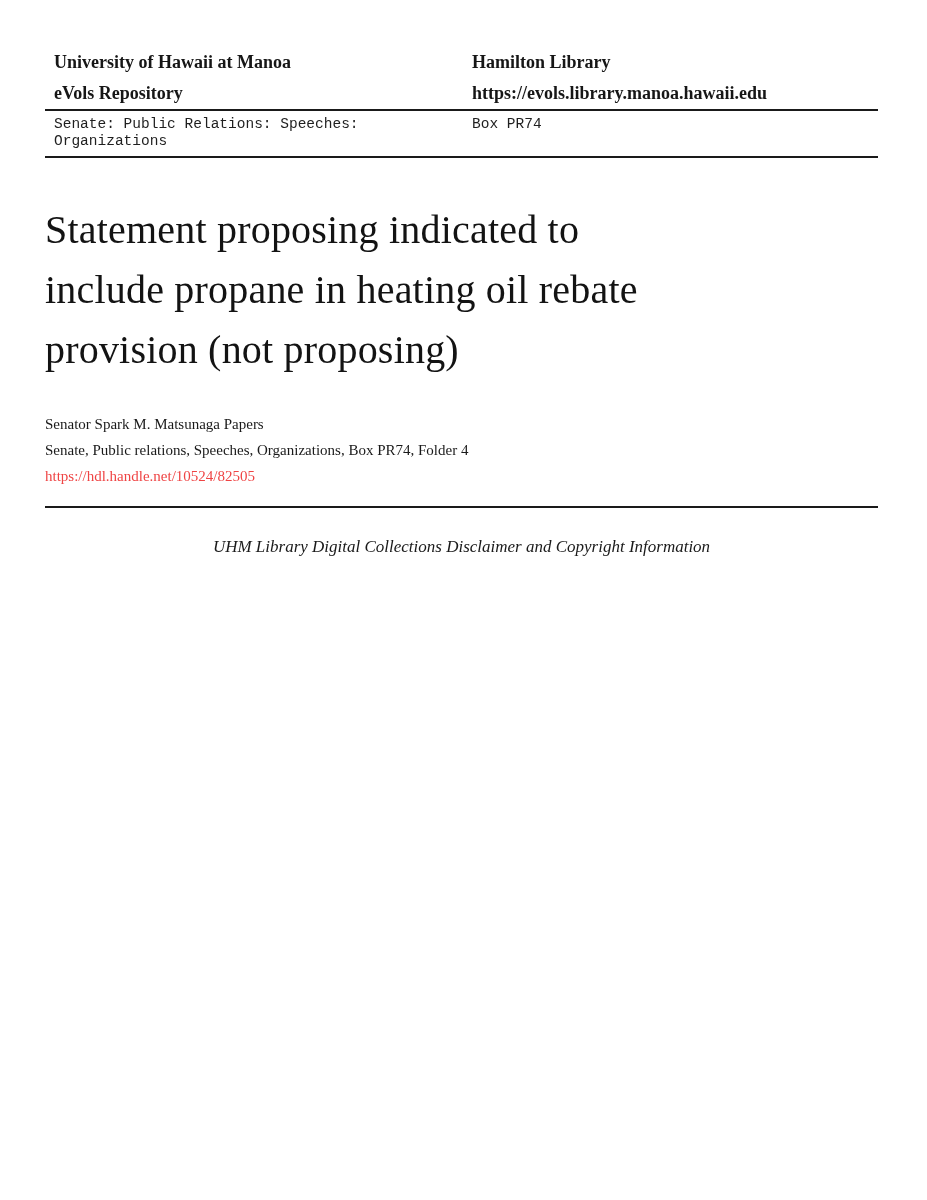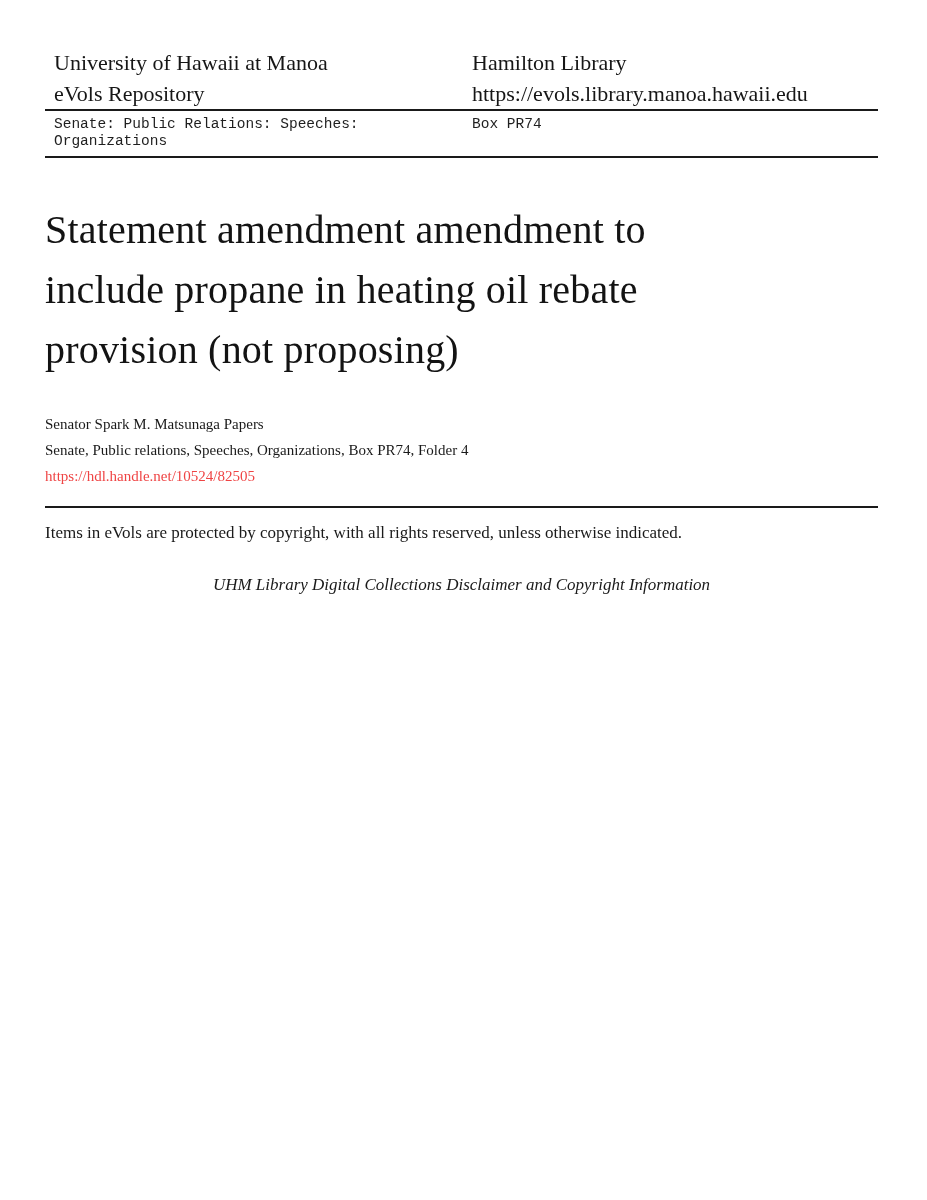--- a/index.html
+++ b/index.html
@@ -12,22 +12,22 @@
     color: #161616;
     font-family: "Liberation Serif", "DejaVu Serif", serif;
     overflow: hidden;
   }
   .content { padding: 47px 49px 0 45px; }
 
   
   .header-main {
     display: flex;
     border-bottom: 2.5px solid #1a1a1a;
-    font-weight: normal;
-    font-size: 22px;
+    font-weight: bold;
+    font-size: 18px;
     line-height: 31px;
   }
   .header-meta {
     display: flex;
     border-bottom: 2.5px solid #1a1a1a;
     padding: 5px 0 6px 0;
     font-size: 14.5px;
     line-height: 17px;
     color: #1f1f1f;
     font-family: Liberation Mono, monospace;
@@ -96,32 +96,31 @@
         </div>
       </div>
       <div class="header-meta">
         <div class="col-left">Senate: Public Relations: Speeches: Organizations</div>
         <div class="col-right">Box PR74</div>
       </div>
     </header>
 
     <main>
       <h1 class="doc-title">
-        <span class="title-line">Statement amendment amendment to</span>
+        <span class="title-line">Statement proposing indicated to</span>
         <span class="title-line">include propane in heating oil rebate</span>
         <span class="title-line">provision (not proposing)</span>
       </h1>
 
       <div class="doc-meta">
         <div>Senator Spark M. Matsunaga Papers</div>
         <div>Senate, Public relations, Speeches, Organizations, Box PR74, Folder 4</div>
         <div class="handle">https://hdl.handle.net/10524/82505</div>
       </div>
 
       <hr class="rule">
 
-      <p class="copyright">Items in eVols are protected by copyright, with all rights reserved, unless otherwise indicated.</p>
 
       <p class="disclaimer">UHM Library Digital Collections Disclaimer and Copyright Information</p>
     </main>
 
   </div>
 </div>
 
 </body></html>

